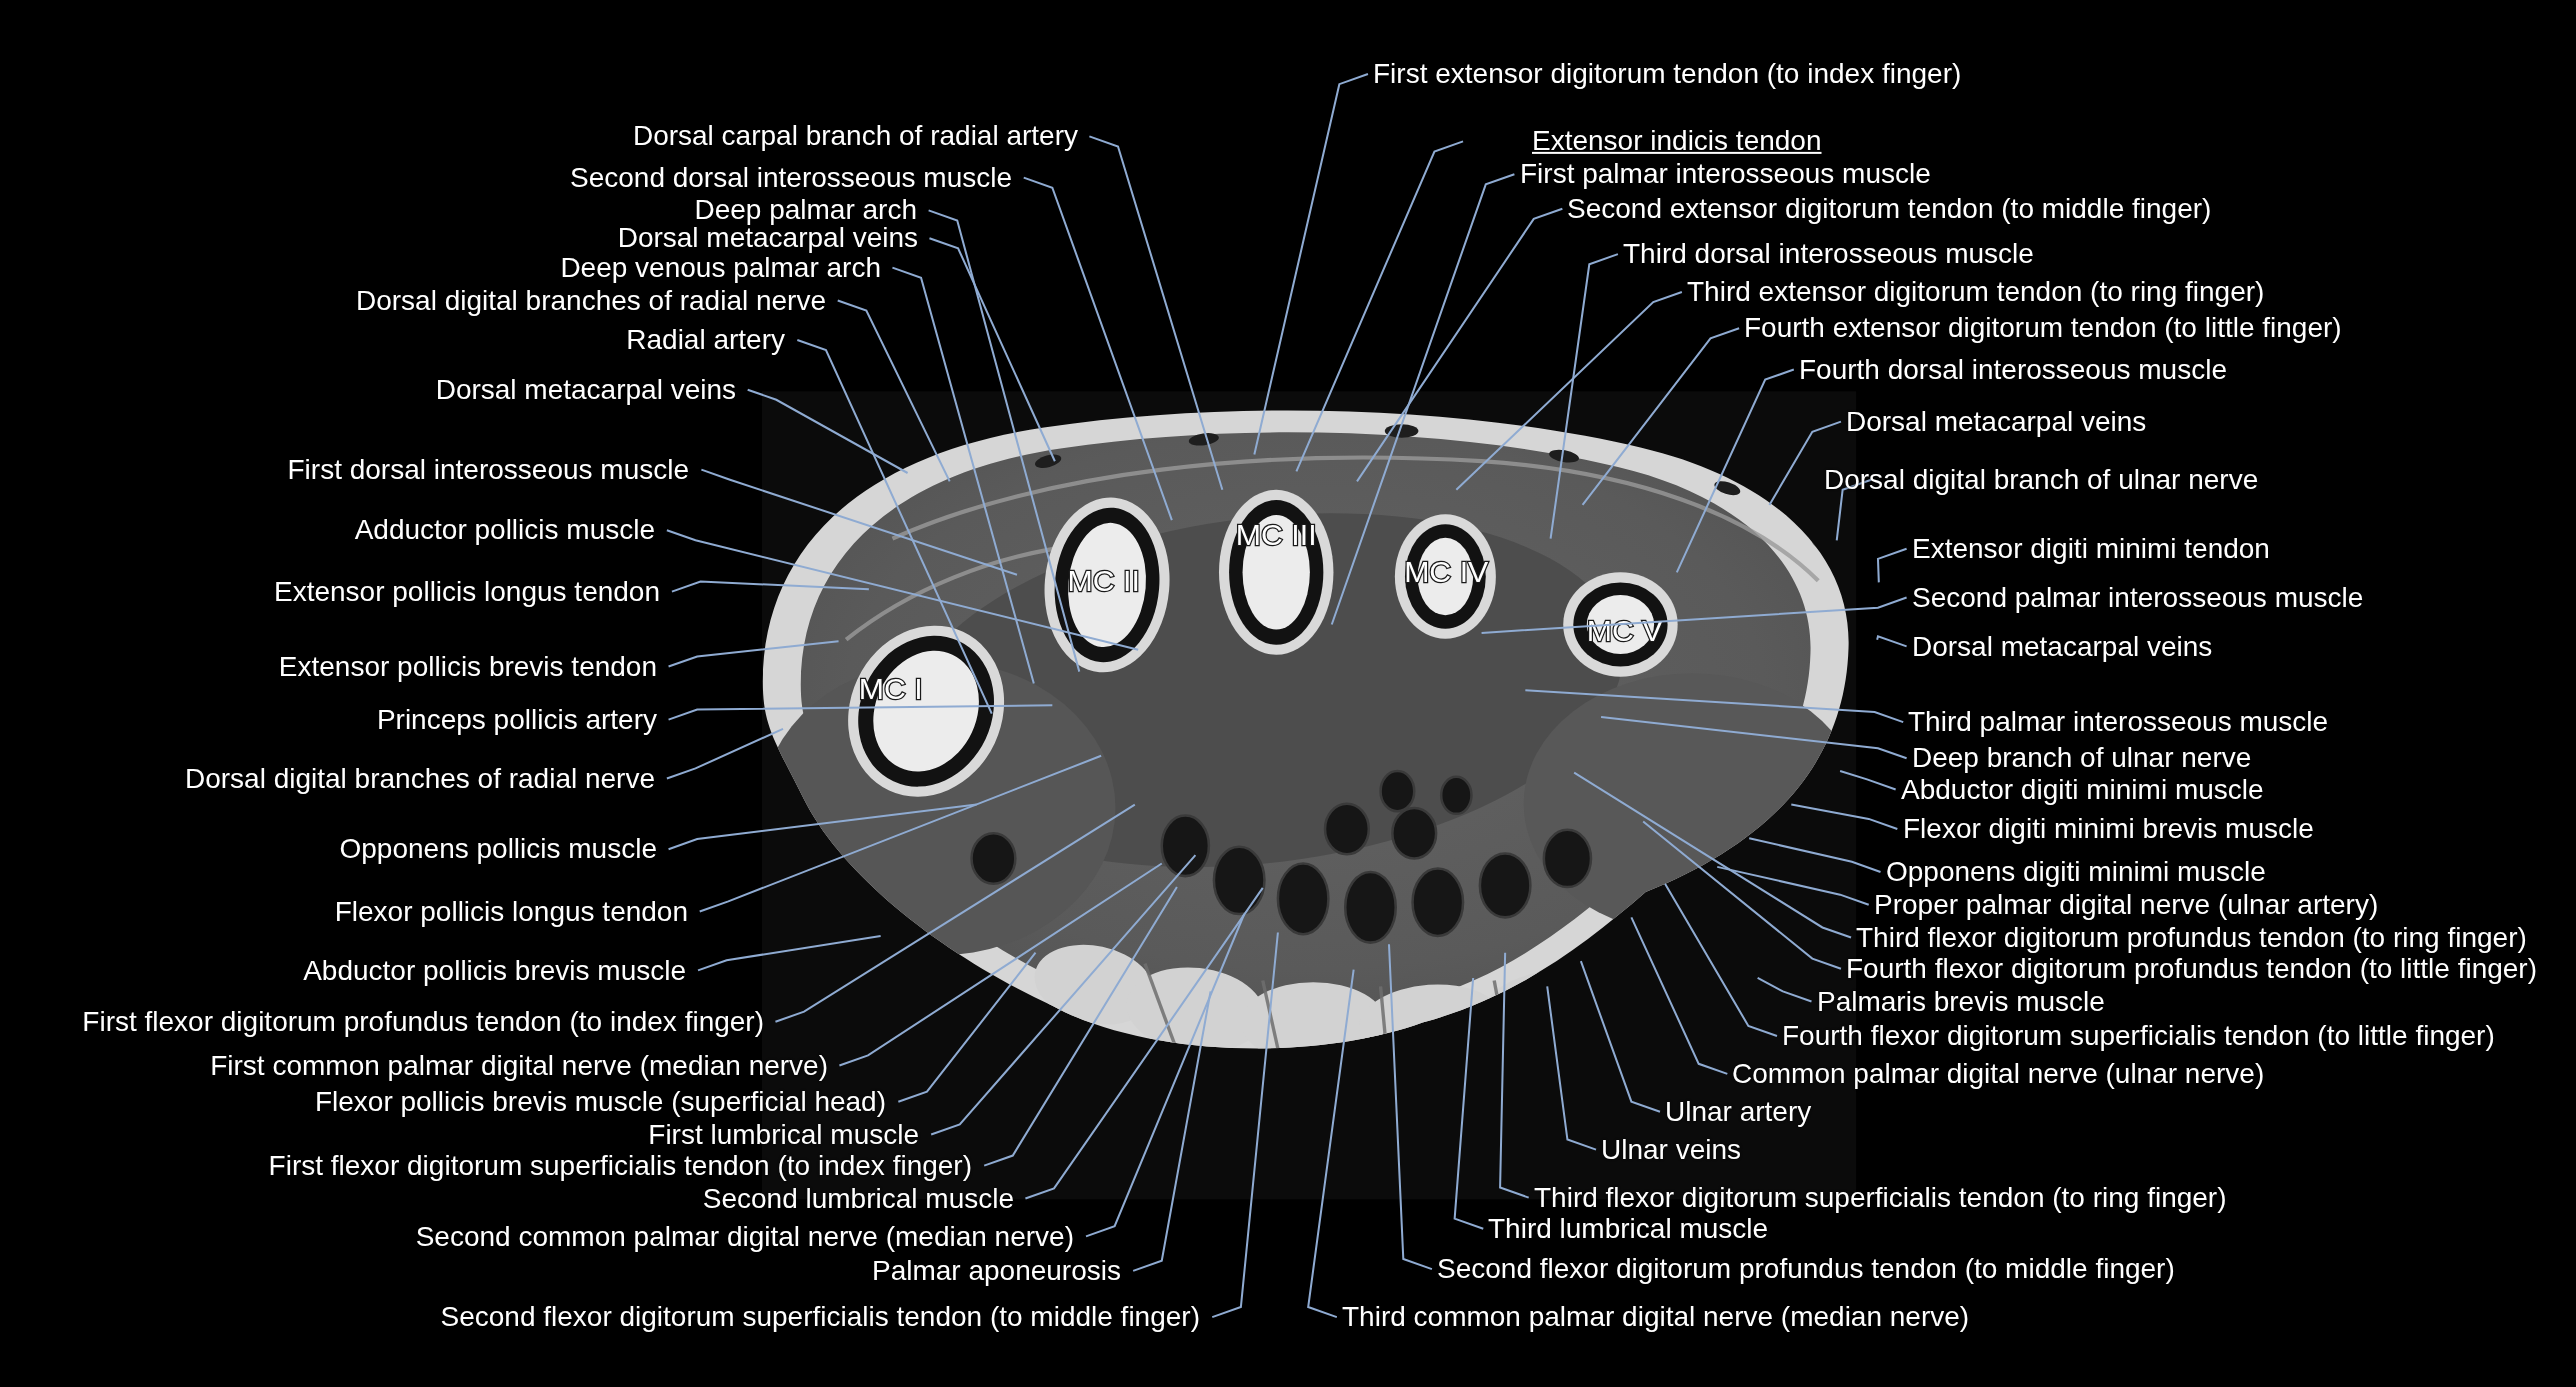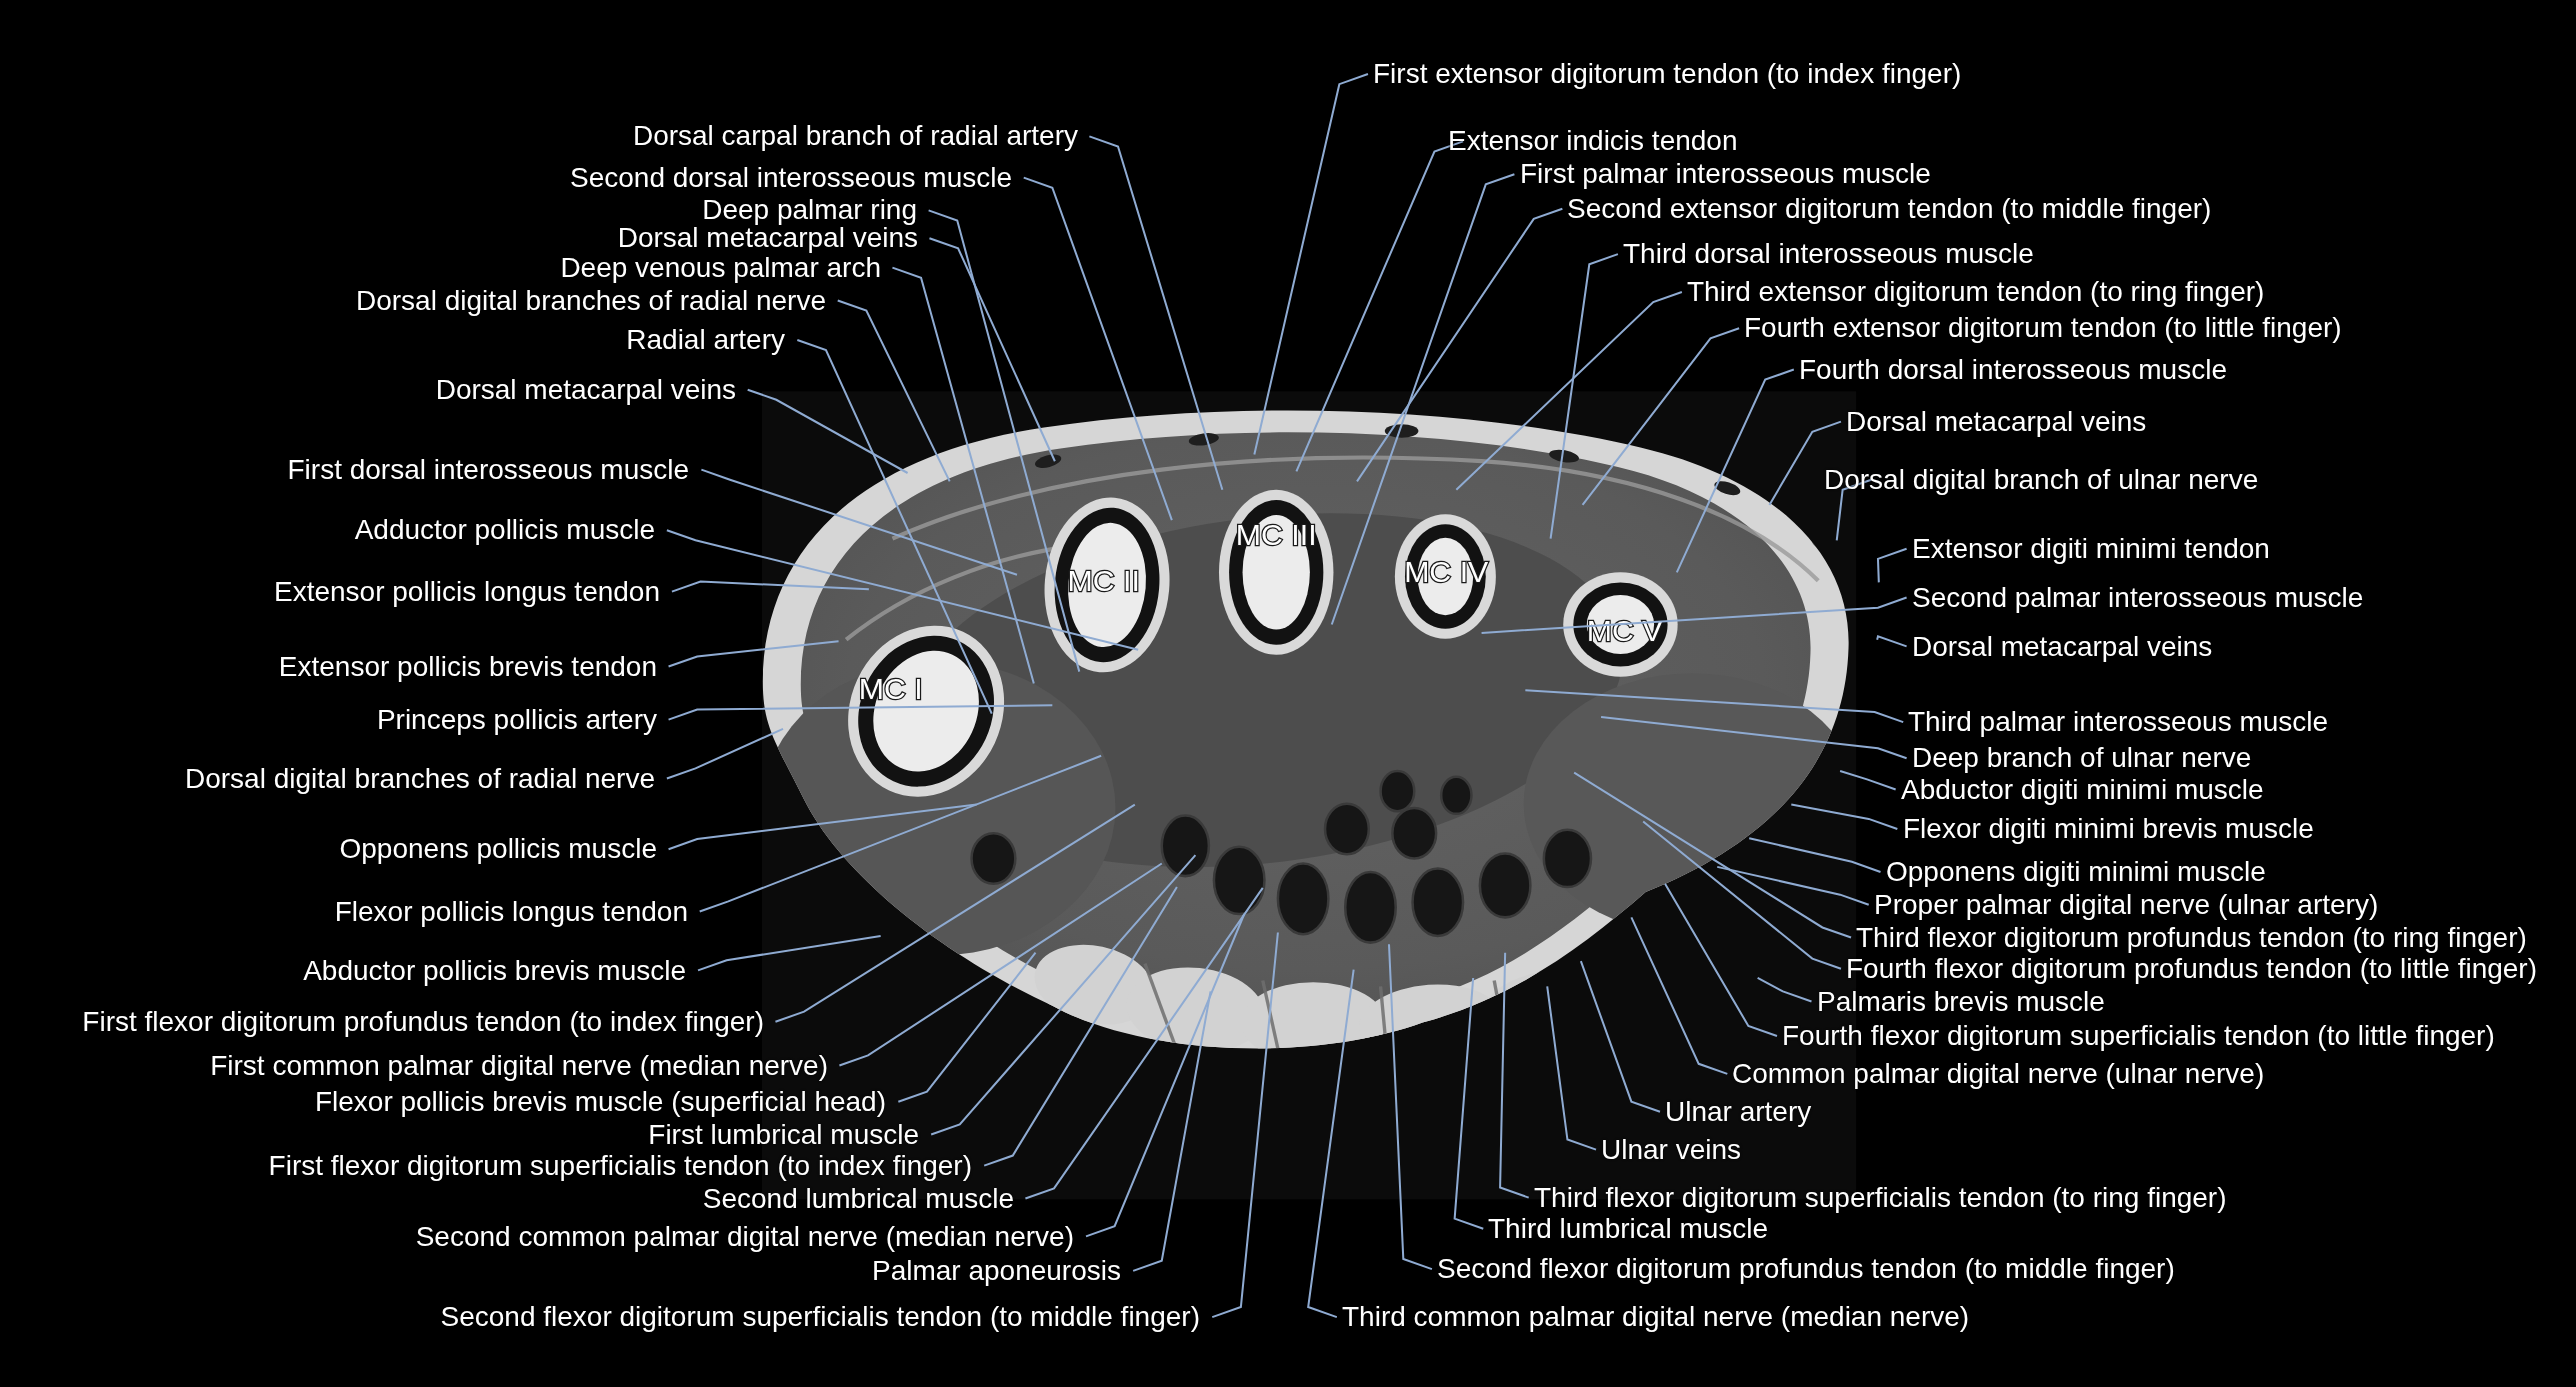--- a/index.html
+++ b/index.html
@@ -209,21 +209,21 @@
       <polyline points="1896,1366 1862,1354 1838,1172" fill="none" stroke="#8fabd2" stroke-width="2.4"></polyline>
       <polyline points="1816,1423 1782,1411 1788,1132" fill="none" stroke="#8fabd2" stroke-width="2.4"></polyline>
       <polyline points="1762,1460 1728,1448 1750,1162" fill="none" stroke="#8fabd2" stroke-width="2.4"></polyline>
       <polyline points="1701,1508 1667,1496 1650,1122" fill="none" stroke="#8fabd2" stroke-width="2.4"></polyline>
       <polyline points="1588,1565 1554,1553 1608,1152" fill="none" stroke="#8fabd2" stroke-width="2.4"></polyline>
     </svg>
 
   <div id="label-layer">
       <div class="label side-left" style="top: 136px; right: 1498px; margin-left: 28px;">Dorsal carpal branch of radial artery</div>
       <div class="label side-left" style="top: 178px; right: 1564px;">Second dorsal interosseous muscle</div>
-      <div class="label side-left" style="top: 210px; right: 1659px;">Deep palmar ring</div>
+      <div class="label side-left" style="top: 210px; right: 1659px;">Deep palmar arch</div>
       <div class="label side-left" style="top: 238px; right: 1658px;">Dorsal metacarpal veins</div>
       <div class="label side-left" style="top: 268px; right: 1695px;">Deep venous palmar arch</div>
       <div class="label side-left" style="top: 301px; right: 1750px;">Dorsal digital branches of radial nerve</div>
       <div class="label side-left" style="top: 340px; right: 1791px;">Radial artery</div>
       <div class="label side-left" style="top: 390px; right: 1840px;">Dorsal metacarpal veins</div>
       <div class="label side-left" style="top: 470px; right: 1887px;">First dorsal interosseous muscle</div>
       <div class="label side-left" style="top: 530px; right: 1921px;">Adductor pollicis muscle</div>
       <div class="label side-left" style="top: 592px; right: 1916px;">Extensor pollicis longus tendon</div>
       <div class="label side-left" style="top: 667px; right: 1919px;">Extensor pollicis brevis tendon</div>
       <div class="label side-left" style="top: 720px; right: 1919px;">Princeps pollicis artery</div>
@@ -234,21 +234,21 @@
       <div class="label side-left" style="top: 1022px; right: 1812px;">First flexor digitorum profundus tendon (to index finger)</div>
       <div class="label side-left" style="top: 1066px; right: 1748px;">First common palmar digital nerve (median nerve)</div>
       <div class="label side-left" style="top: 1102px; right: 1690px;">Flexor pollicis brevis muscle (superficial head)</div>
       <div class="label side-left" style="top: 1135px; right: 1657px;">First lumbrical muscle</div>
       <div class="label side-left" style="top: 1166px; right: 1604px;">First flexor digitorum superficialis tendon (to index finger)</div>
       <div class="label side-left" style="top: 1199px; right: 1562px; margin-left: 12px;">Second lumbrical muscle</div>
       <div class="label side-left" style="top: 1237px; right: 1502px;">Second common palmar digital nerve (median nerve)</div>
       <div class="label side-left" style="top: 1271px; right: 1455px;">Palmar aponeurosis</div>
       <div class="label side-left" style="top: 1317px; right: 1376px;">Second flexor digitorum superficialis tendon (to middle finger)</div>
       <div class="label side-right" style="top: 74px; left: 1373px;">First extensor digitorum tendon (to index finger)</div>
-      <div class="label side-right" style="top: 141px; left: 1448px;">Extensor indicis tendon</div>
+      <div class="label side-right" style="top: 141px; left: 1532px; text-decoration: underline;">Extensor indicis tendon</div>
       <div class="label side-right" style="top: 174px; left: 1520px;">First palmar interosseous muscle</div>
       <div class="label side-right" style="top: 209px; left: 1567px;">Second extensor digitorum tendon (to middle finger)</div>
       <div class="label side-right" style="top: 254px; left: 1623px;">Third dorsal interosseous muscle</div>
       <div class="label side-right" style="top: 292px; left: 1687px;">Third extensor digitorum tendon (to ring finger)</div>
       <div class="label side-right" style="top: 328px; left: 1744px;">Fourth extensor digitorum tendon (to little finger)</div>
       <div class="label side-right" style="top: 370px; left: 1799px;">Fourth dorsal interosseous muscle</div>
       <div class="label side-right" style="top: 422px; left: 1846px;">Dorsal metacarpal veins</div>
       <div class="label side-right" style="top: 480px; left: 1824px;">Dorsal digital branch of ulnar nerve</div>
       <div class="label side-right" style="top: 549px; left: 1912px;">Extensor digiti minimi tendon</div>
       <div class="label side-right" style="top: 598px; left: 1912px;">Second palmar interosseous muscle</div>

